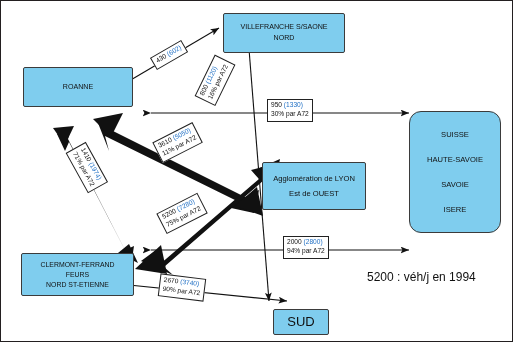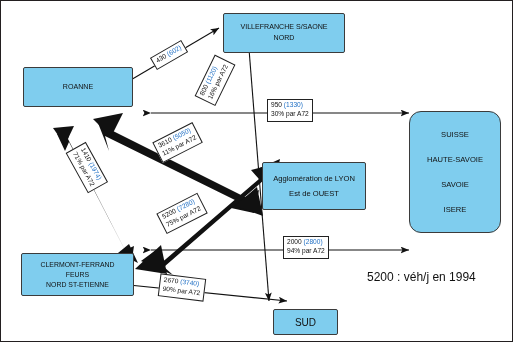--- a/index.html
+++ b/index.html
@@ -100,21 +100,21 @@
     <span class="ln">Agglomération de LYON</span>
     <span class="ln">Est de OUEST</span>
   </div>
 
   <div class="node" style="left:20px;top:252px;width:113px;height:43px;font-size:6.9px;line-height:1.45;">
     <span class="ln">CLERMONT-FERRAND</span>
     <span class="ln">FEURS</span>
     <span class="ln">NORD ST-ETIENNE</span>
   </div>
 
-  <div class="node" style="left:272px;top:308px;width:65px;height:26px;font-size:10px;">
+  <div class="node" style="left:272px;top:308px;width:56px;height:26px;font-size:13px;">
     <span class="ln">SUD</span>
   </div>
 
   <div class="node" style="left:408px;top:110px;width:92px;height:122px;font-size:7.6px;line-height:3.3;border-radius:12px;">
     <span class="ln">SUISSE</span>
     <span class="ln">HAUTE-SAVOIE</span>
     <span class="ln">SAVOIE</span>
     <span class="ln">ISERE</span>
   </div>
 

